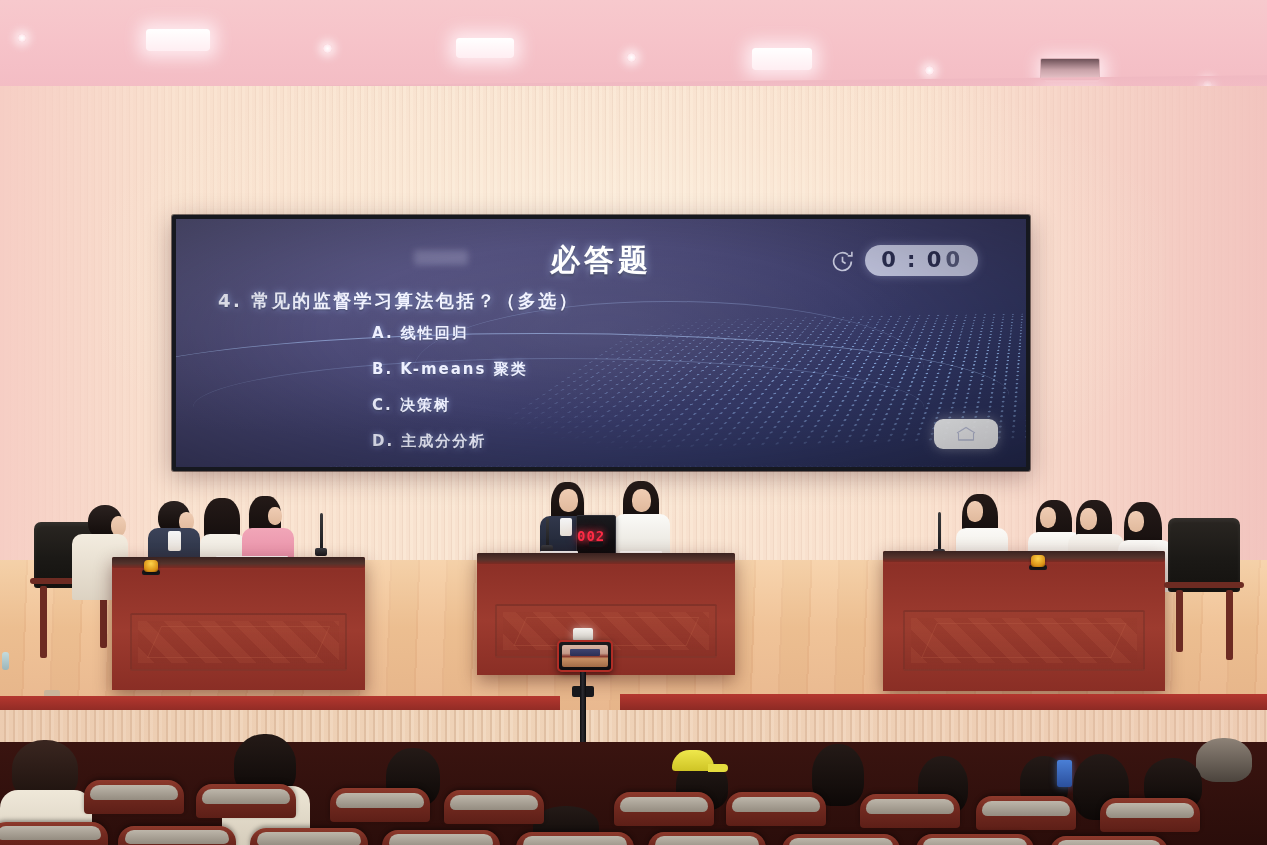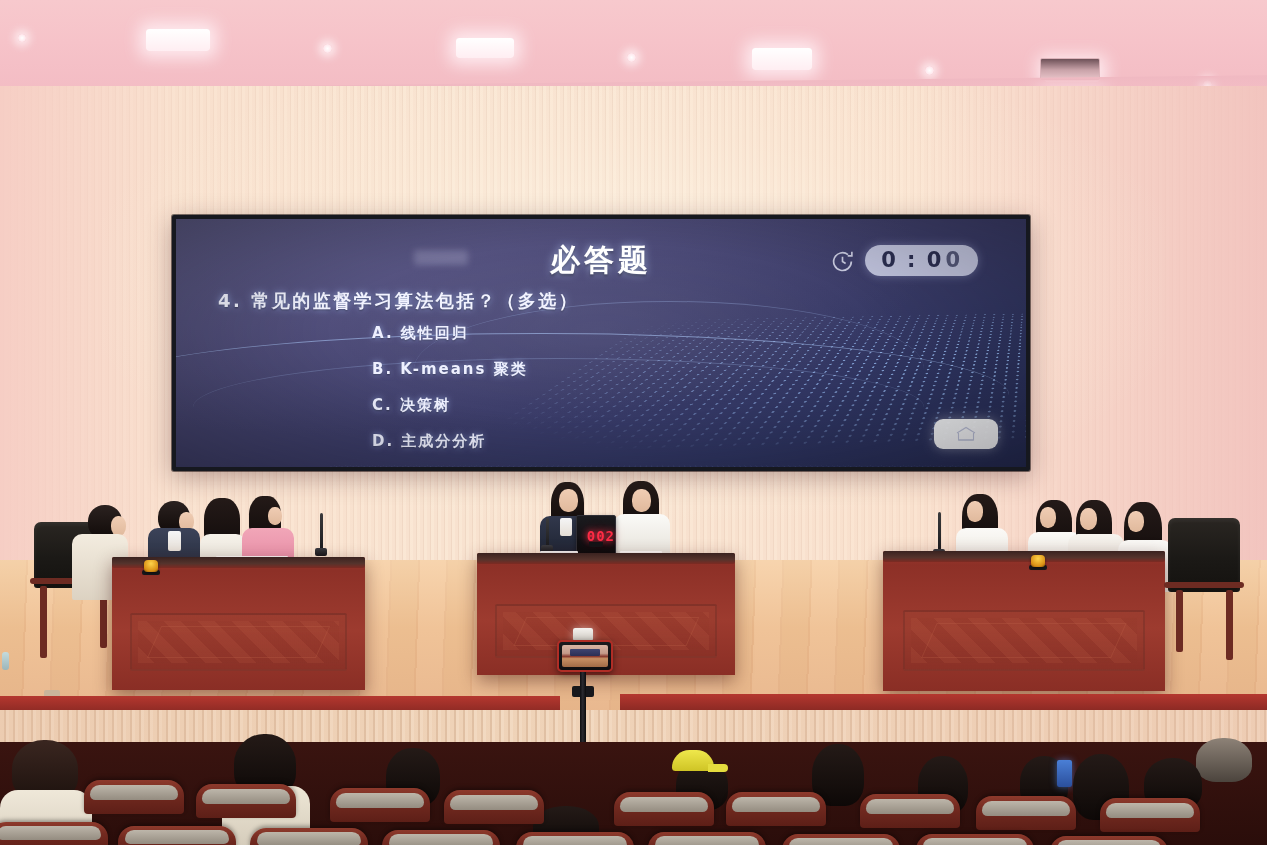--- a/index.html
+++ b/index.html
@@ -259,21 +259,21 @@
   }
   .buzzer-base{
     position:absolute; width:18px; height:5px; border-radius:2px;
     background:#17171a;
   }
 
   .led-box{
     position:absolute; left:576px; top:515px; width:40px; height:42px;
     background:linear-gradient(180deg,#1b1b1f,#0a0a0c);
     border:1px solid #2f2f36; border-radius:2px;
-    display:flex; align-items:center; justify-content:flex-end;
+    display:flex; align-items:center; justify-content:flex-start;
     box-shadow:0 2px 5px rgba(0,0,0,.4);
   }
   .led-digits{
     color:#ff2b45; font-family:"DejaVu Sans Mono","Liberation Mono",monospace;
     font-size:14px; font-weight:bold; letter-spacing:1px;
     text-shadow:0 0 6px rgba(255,60,80,.95), 0 0 12px rgba(255,40,70,.6);
   }
   .led-stand{
     position:absolute; left:589px; top:542px; width:14px; height:5px;
     background:#131316; border-radius:0 0 2px 2px;

